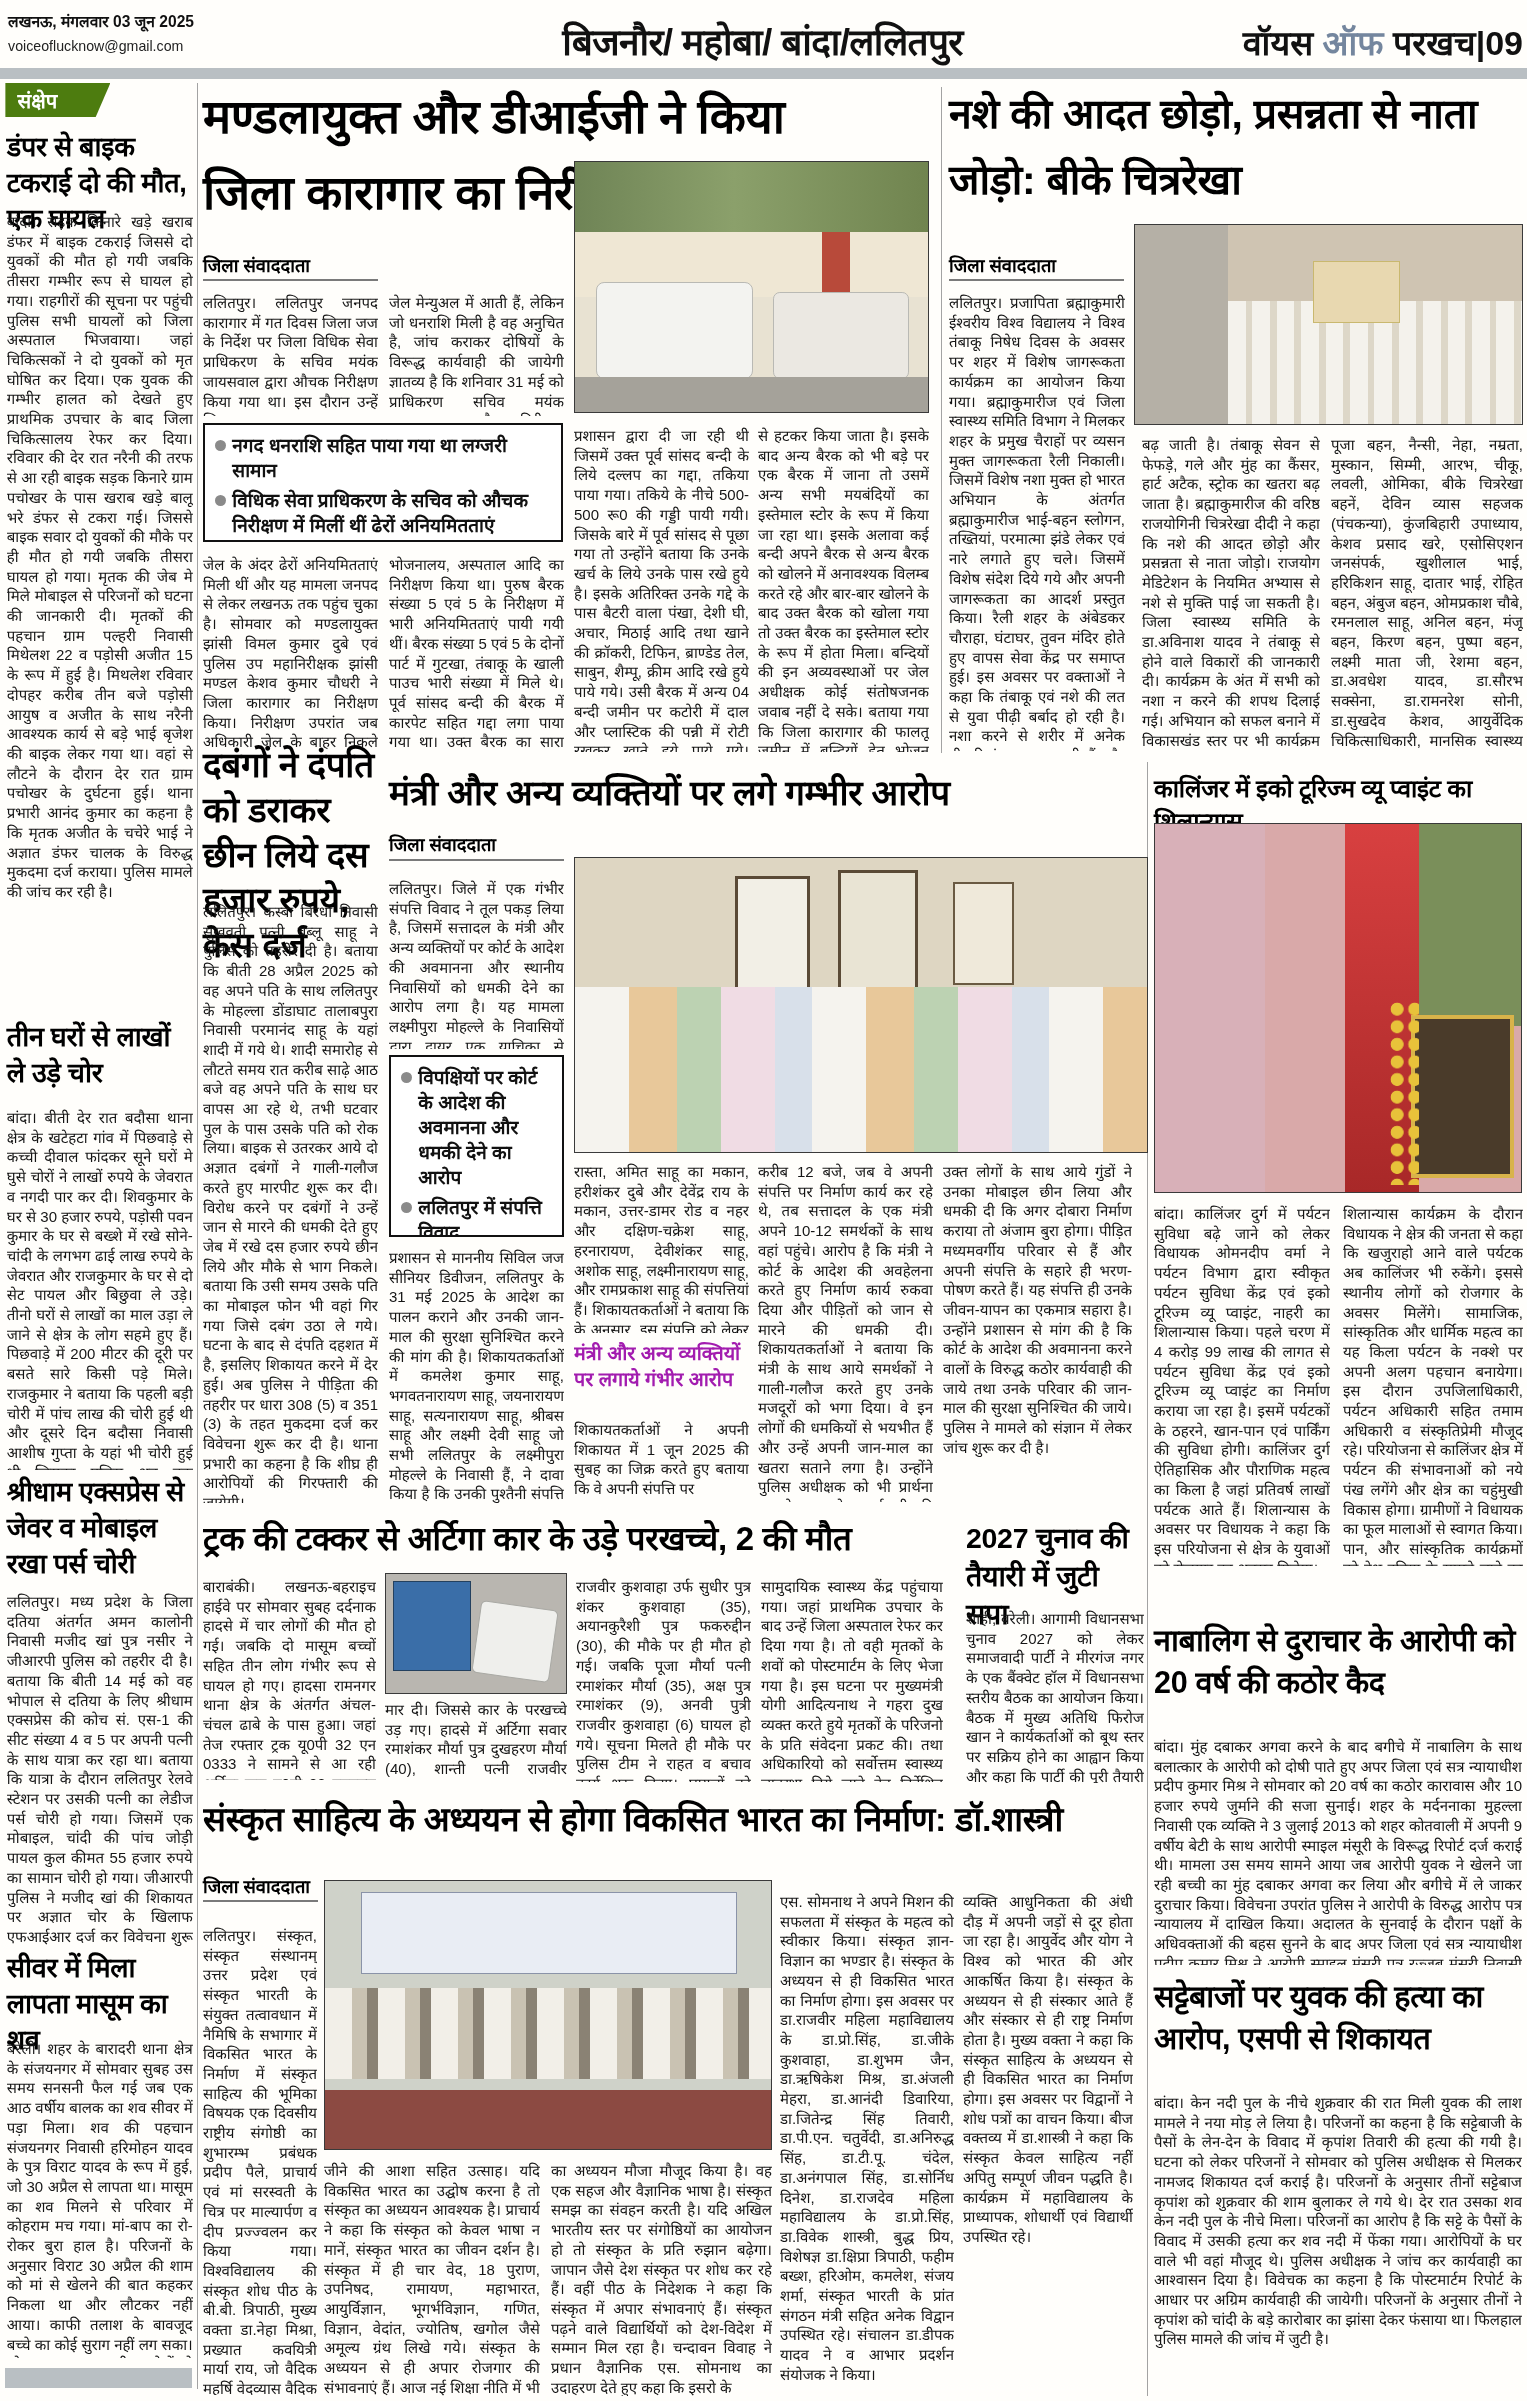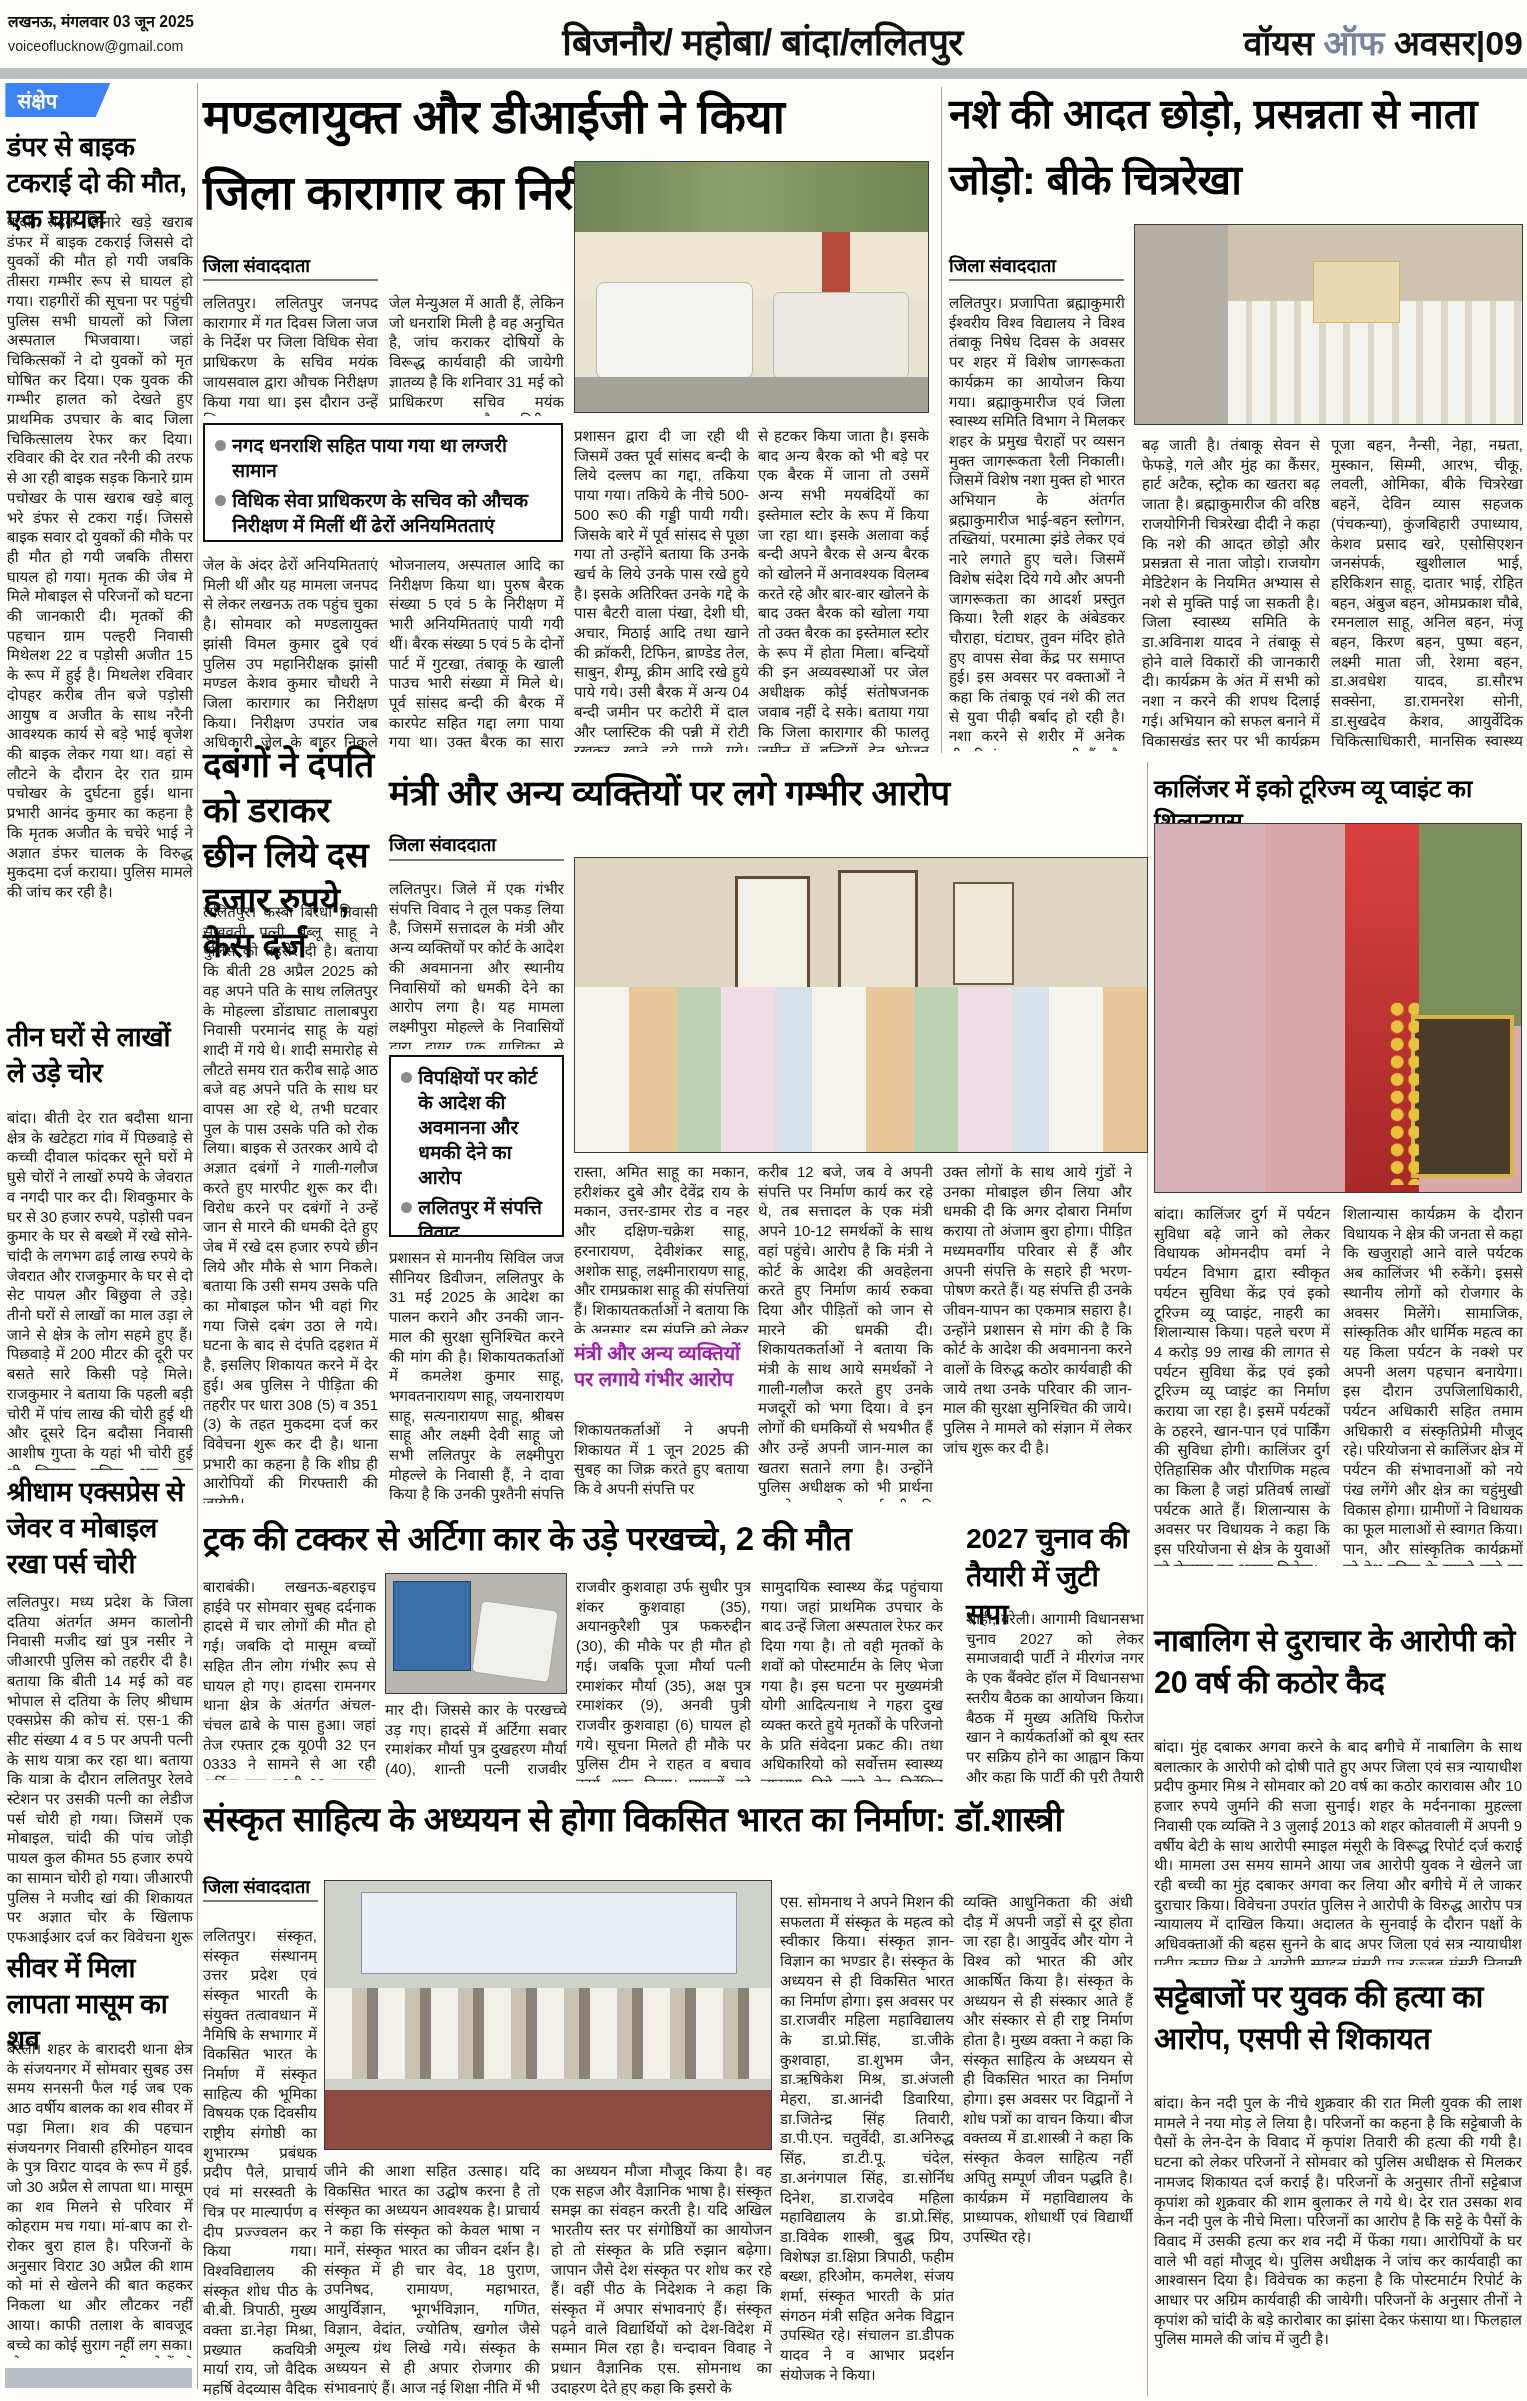--- a/index.html
+++ b/index.html
@@ -24,37 +24,37 @@
   .h-right{font-size:24.4px;line-height:33px}
   .h-rb{font-size:30.5px;line-height:42px}
   .h-sapa{font-size:28.5px;line-height:38px}
   .h-sans{font-size:34px;line-height:45px}
   .subhead{font-size:19.7px;line-height:26px;font-weight:bold;color:#a21caf}
   .date{font-size:15.6px;font-weight:bold}
   .email{font-size:14.2px;color:#222}
   .region{font-size:37px;font-weight:bold;letter-spacing:-0.7px}
   .mast{font-size:34px;font-weight:bold}
   .mast .of{color:#74869e}
-  .brieftag{background:#3b82f6;color:#fff;font-weight:bold;font-size:20.3px;
+  .brieftag{background:#4d7c0f;color:#fff;font-weight:bold;font-size:20.3px;
             display:flex;align-items:center;padding-left:12.2px;
             clip-path:polygon(0 0,100% 0,86% 100%,0 100%)}
   .shape{position:absolute}
 </style>
 </head>
 <body>
 
 <div class="page">
 
   <div class="abs date" style="left:8.1px;top:9.5px;width:224px">लखनऊ, मंगलवार 03 जून 2025</div>
   <div class="abs email" style="left:8.1px;top:38px;width:224px">voiceoflucknow@gmail.com</div>
   <div class="abs region" style="left:420px;top:15px;width:685px;text-align:center">बिजनौर/ महोबा/ बांदा/ललितपुर</div>
   <div class="abs mast" style="left:1126px;top:19px;width:397px;text-align:right">
     <span>वॉयस</span>
     <span class="of">ऑफ</span>
-    <span>अवसर</span><span>|09</span>
+    <span>परखच</span><span>|09</span>
   </div>
   <div class="abs gbar" style="left:0;top:68px;width:1528px;height:11px"></div>
 
   <div class="abs vrule" style="left:197px;top:83px;height:2306px"></div>
   <div class="abs vrule" style="left:941px;top:87px;height:666px"></div>
   <div class="abs vrule" style="left:1147px;top:762px;height:1634px"></div>
 
   <div class="abs brieftag" style="left:5.4px;top:83px;width:105px;height:34px">संक्षेप</div>
 
   <div class="abs hl h-side" style="left:6.8px;top:129px;width:186px">डंपर से बाइक टकराई दो की मौत, एक घायल</div>

